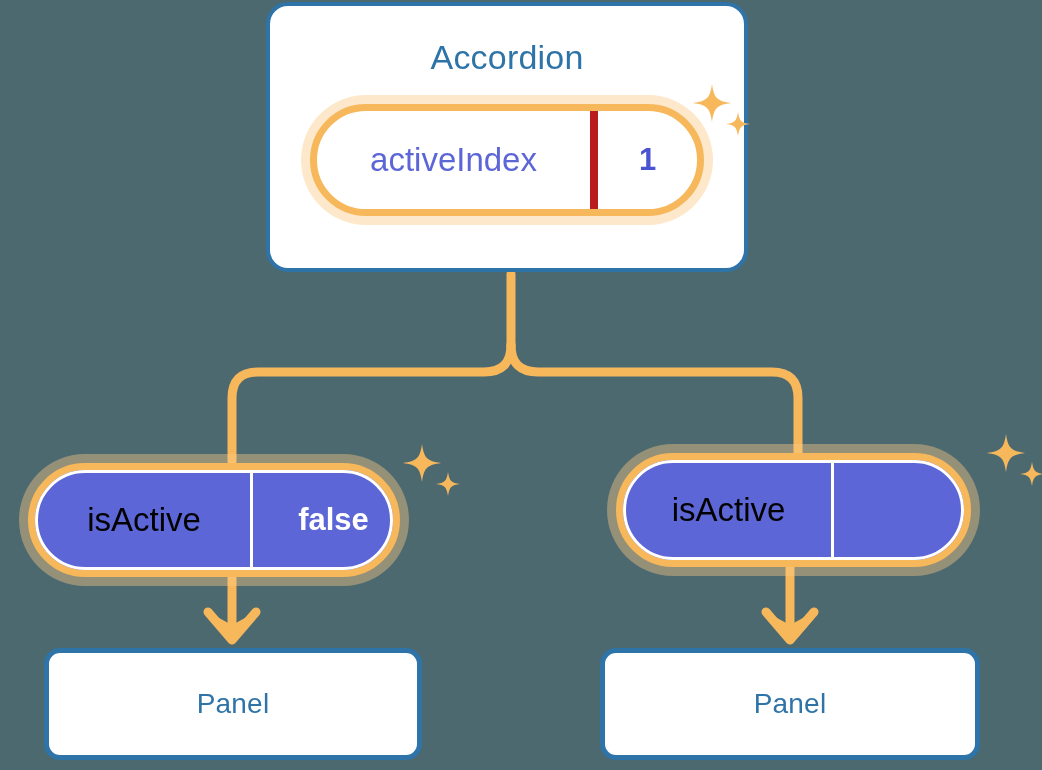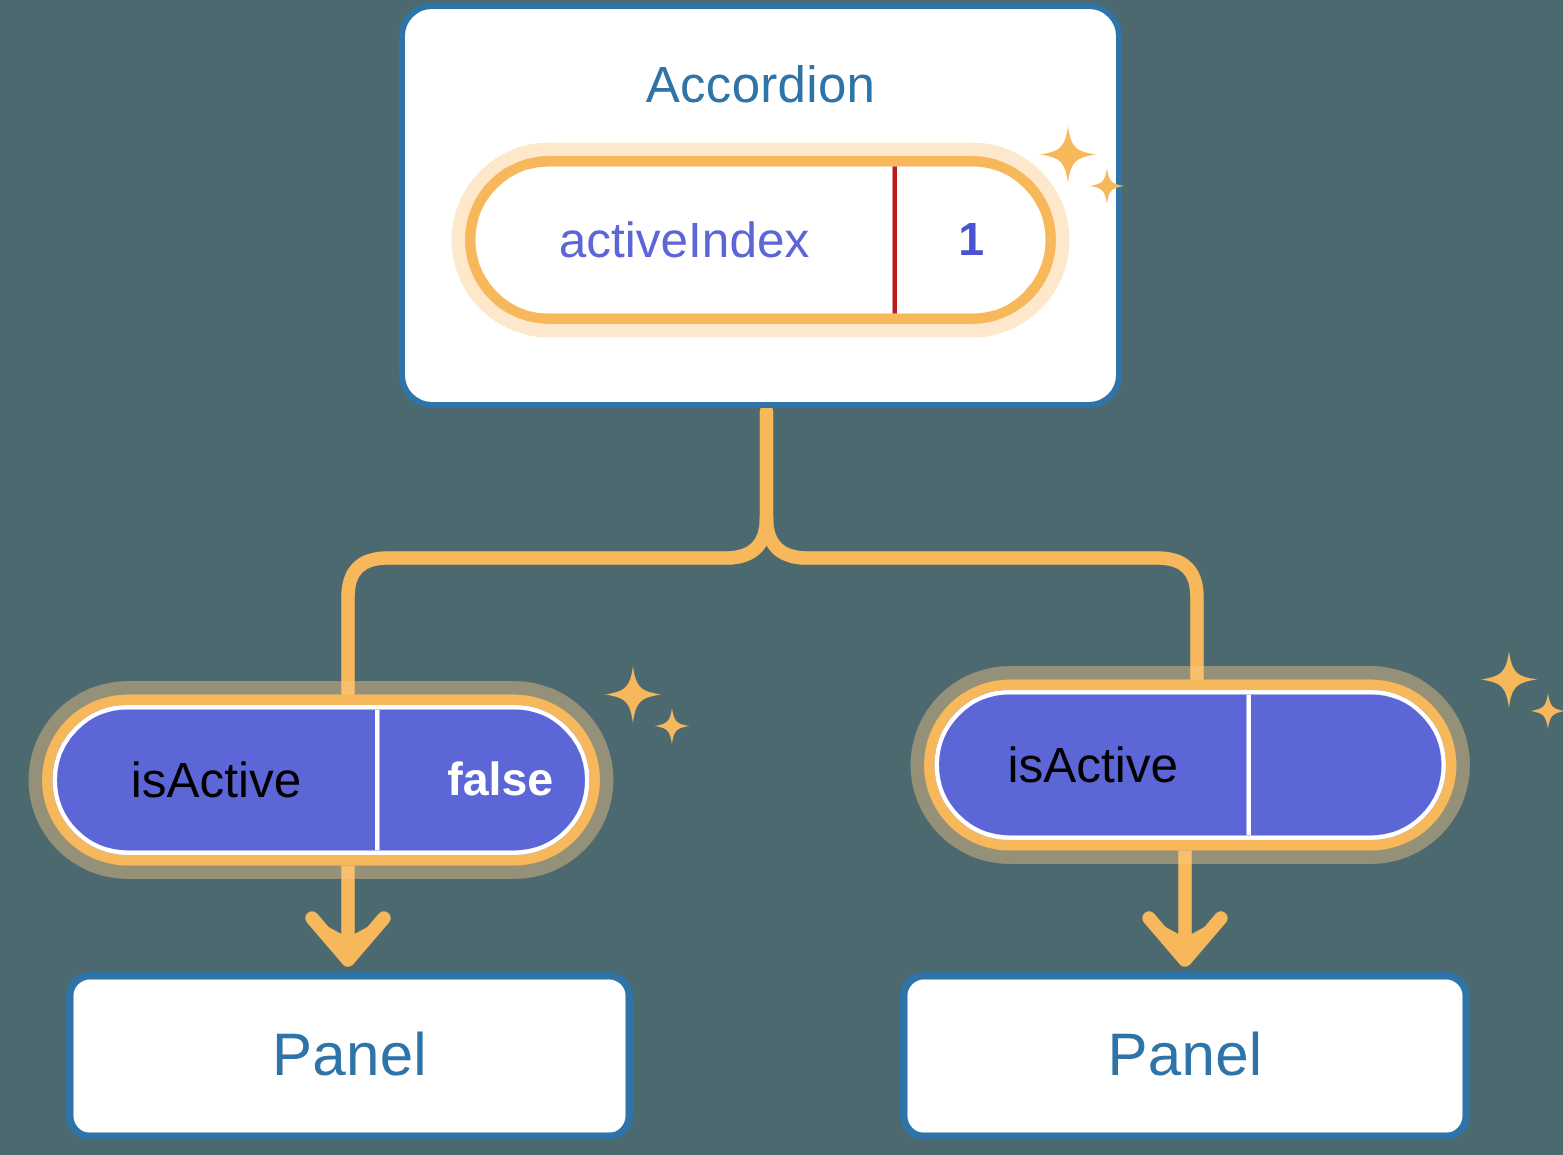--- a/index.html
+++ b/index.html
@@ -60,21 +60,21 @@
   .panel-card {
     height: 112px;
     border-width: 5px;
     border-radius: 16px;
   }
   #panel-left  { left: 44px;  top: 648px; width: 378px; }
   #panel-right { left: 600px; top: 648px; width: 380px; }
   .panel-card .card-title {
     top: 50%;
     transform: translateY(-50%);
-    font-size: 40px;
+    font-size: 28px;
   }
 
   
   .pill {
     position: absolute;
     z-index: 3;
     display: flex;
     align-items: stretch;
     box-sizing: border-box;
     border-radius: 999px;
@@ -95,21 +95,21 @@
     left: 310px;
     top: 104px;
     width: 394px;
     height: 112px;
     background: #ffffff;
   }
   #pill-activeindex .pill-key {
     flex: 0 0 281px;
     color: #5c66d6;
     font-size: 33px;
-    border-right: 3px solid #b91c1c;
+    border-right: 8px solid #b91c1c;
   }
   #pill-activeindex .pill-val {
     flex: 1 1 auto;
     color: #4a53d2;
     font-size: 31px;
     font-weight: bold;
   }
 
   
   .pill-indigo {

